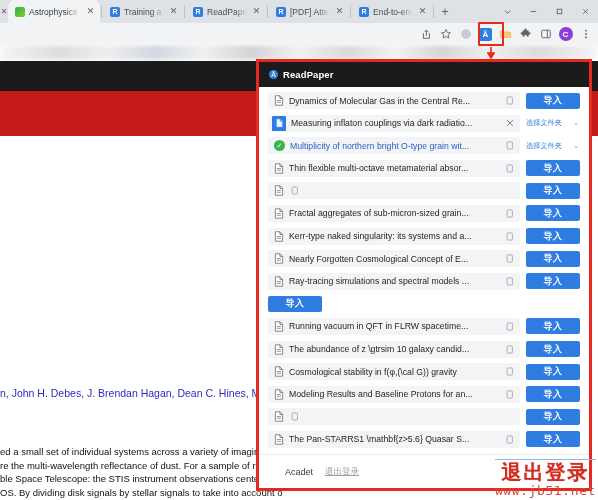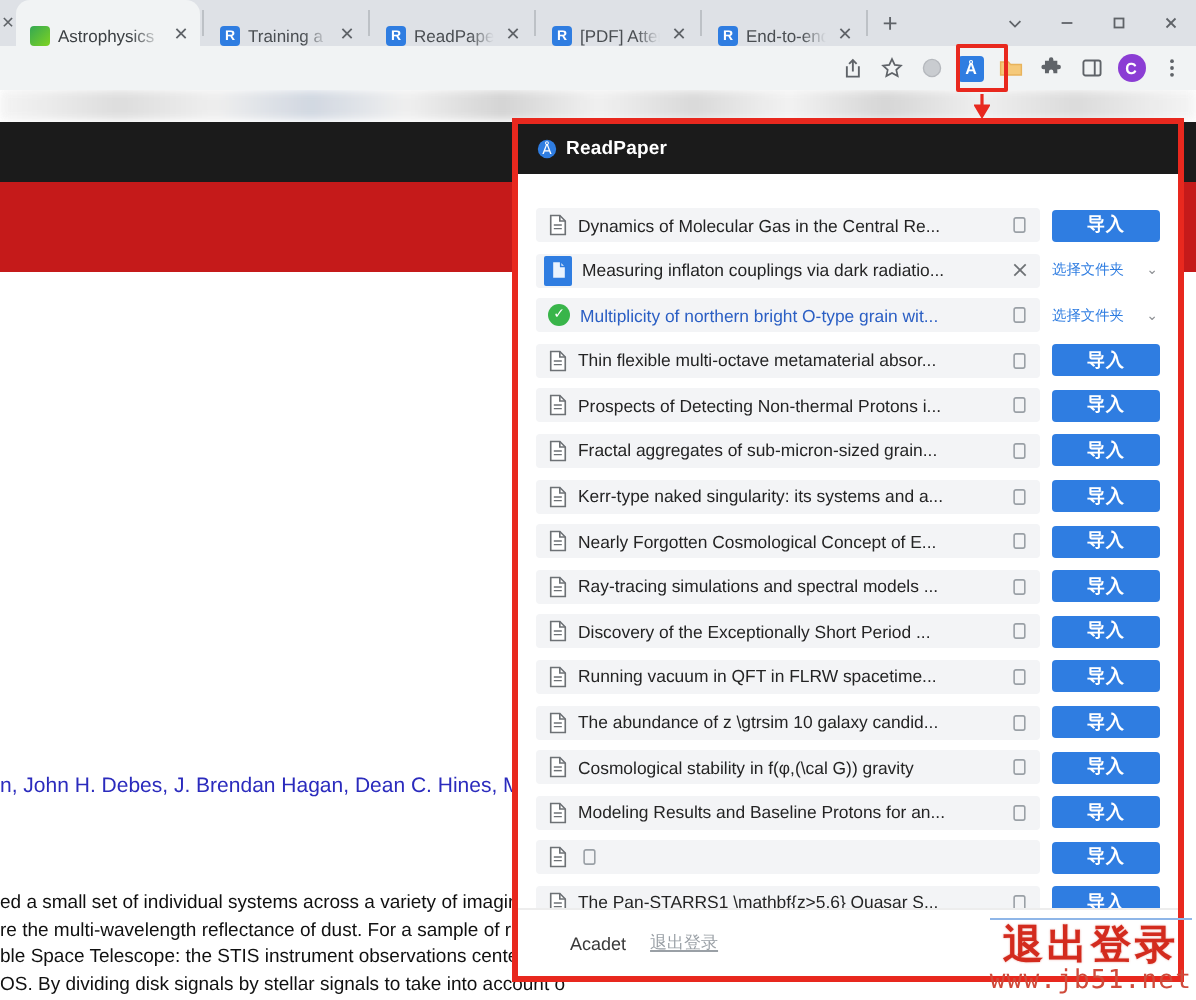--- a/index.html
+++ b/index.html
@@ -18,21 +18,21 @@
   }
   .tabstrip {
     position: absolute; top: 0; left: 0; width: 598px; height: 23px;
     display: flex; align-items: flex-end;
   }
   .tab-scroll-x {
     width: 8px; height: 23px; display: flex; align-items: center;
     justify-content: center; font-size: 8px; color: #5f6368; flex: 0 0 auto;
   }
   .tab {
-    position: relative; height: 23px; display: flex; align-items: flex-end;
+    position: relative; height: 23px; display: flex; align-items: center;
     padding: 0 4px 0 7px; gap: 4px; flex: 0 0 auto;
     font-size: 8.5px; color: #3c4043;
     border-top-left-radius: 7px; border-top-right-radius: 7px;
   }
   .tab.active { background: #f1f3f4; width: 92px; }
   .tab.inactive { width: 80px; }
   .tab .favicon {
     width: 10px; height: 10px; border-radius: 2px; flex: 0 0 auto;
     display: flex; align-items: center; justify-content: center;
     font-size: 7px; color: #fff; font-weight: bold;
@@ -143,21 +143,21 @@
   .rp-logo {
     width: 11px; height: 11px; display: flex; align-items: center;
     justify-content: center;
   }
   .popup-title {
     color: #ffffff; font-size: 9.5px; font-weight: bold;
     letter-spacing: .1px;
   }
   .popup-body {
     flex: 1 1 auto; background: #ffffff; padding: 5px 9px 0 9px;
-    overflow: hidden; position: relative; margin-top: 12px;
+    overflow: hidden; position: relative;
   }
   .paper-row {
     display: flex; align-items: center; height: 17px; margin-bottom: 5.6px;
     gap: 6px;
   }
   .paper-pill {
     flex: 1 1 auto; height: 17px; background: #f3f4f6; border-radius: 2px;
     display: flex; align-items: center; padding: 0 5px 0 6px; gap: 5px;
     overflow: hidden;
   }
@@ -460,21 +460,20 @@
       <div class="paper-row">
         <div class="paper-pill">
           <span class="doc-icon">
               <svg width="10" height="11" viewBox="0 0 11 12">
                 <path d="M1.5 .8 h5 l3 3 v7.4 h-8 Z" fill="#fff" stroke="#6d7175" stroke-width=".9"></path>
                 <path d="M6.5 .8 v3 h3" fill="none" stroke="#6d7175" stroke-width=".9"></path>
                 <line x1="3.2" y1="6" x2="7.6" y2="6" stroke="#6d7175" stroke-width=".8"></line>
                 <line x1="3.2" y1="8" x2="7.6" y2="8" stroke="#6d7175" stroke-width=".8"></line>
               </svg>
             </span>
-          <span class="paper-title">Prospects of Detecting Non-thermal Protons i...</span>
           <span class="row-action">
               <svg width="8" height="9" viewBox="0 0 9 10">
                 <rect x="1.2" y="1" width="6" height="8" rx="1" stroke="#9aa0a6" stroke-width=".9" fill="none"></rect>
               </svg>
             </span>
         </div>
         <div class="btn-import">导入</div>
       </div>
 
       <div class="paper-row">
@@ -551,36 +550,20 @@
           <span class="row-action">
               <svg width="8" height="9" viewBox="0 0 9 10">
                 <rect x="1.2" y="1" width="6" height="8" rx="1" stroke="#9aa0a6" stroke-width=".9" fill="none"></rect>
               </svg>
             </span>
         </div>
         <div class="btn-import">导入</div>
       </div>
 
       <div class="paper-row">
-        <div class="paper-pill">
-          <span class="doc-icon">
-              <svg width="10" height="11" viewBox="0 0 11 12">
-                <path d="M1.5 .8 h5 l3 3 v7.4 h-8 Z" fill="#fff" stroke="#6d7175" stroke-width=".9"></path>
-                <path d="M6.5 .8 v3 h3" fill="none" stroke="#6d7175" stroke-width=".9"></path>
-                <line x1="3.2" y1="6" x2="7.6" y2="6" stroke="#6d7175" stroke-width=".8"></line>
-                <line x1="3.2" y1="8" x2="7.6" y2="8" stroke="#6d7175" stroke-width=".8"></line>
-              </svg>
-            </span>
-          <span class="paper-title">Discovery of the Exceptionally Short Period ...</span>
-          <span class="row-action">
-              <svg width="8" height="9" viewBox="0 0 9 10">
-                <rect x="1.2" y="1" width="6" height="8" rx="1" stroke="#9aa0a6" stroke-width=".9" fill="none"></rect>
-              </svg>
-            </span>
-        </div>
         <div class="btn-import">导入</div>
       </div>
 
       <div class="paper-row">
         <div class="paper-pill">
           <span class="doc-icon">
               <svg width="10" height="11" viewBox="0 0 11 12">
                 <path d="M1.5 .8 h5 l3 3 v7.4 h-8 Z" fill="#fff" stroke="#6d7175" stroke-width=".9"></path>
                 <path d="M6.5 .8 v3 h3" fill="none" stroke="#6d7175" stroke-width=".9"></path>
                 <line x1="3.2" y1="6" x2="7.6" y2="6" stroke="#6d7175" stroke-width=".8"></line>

